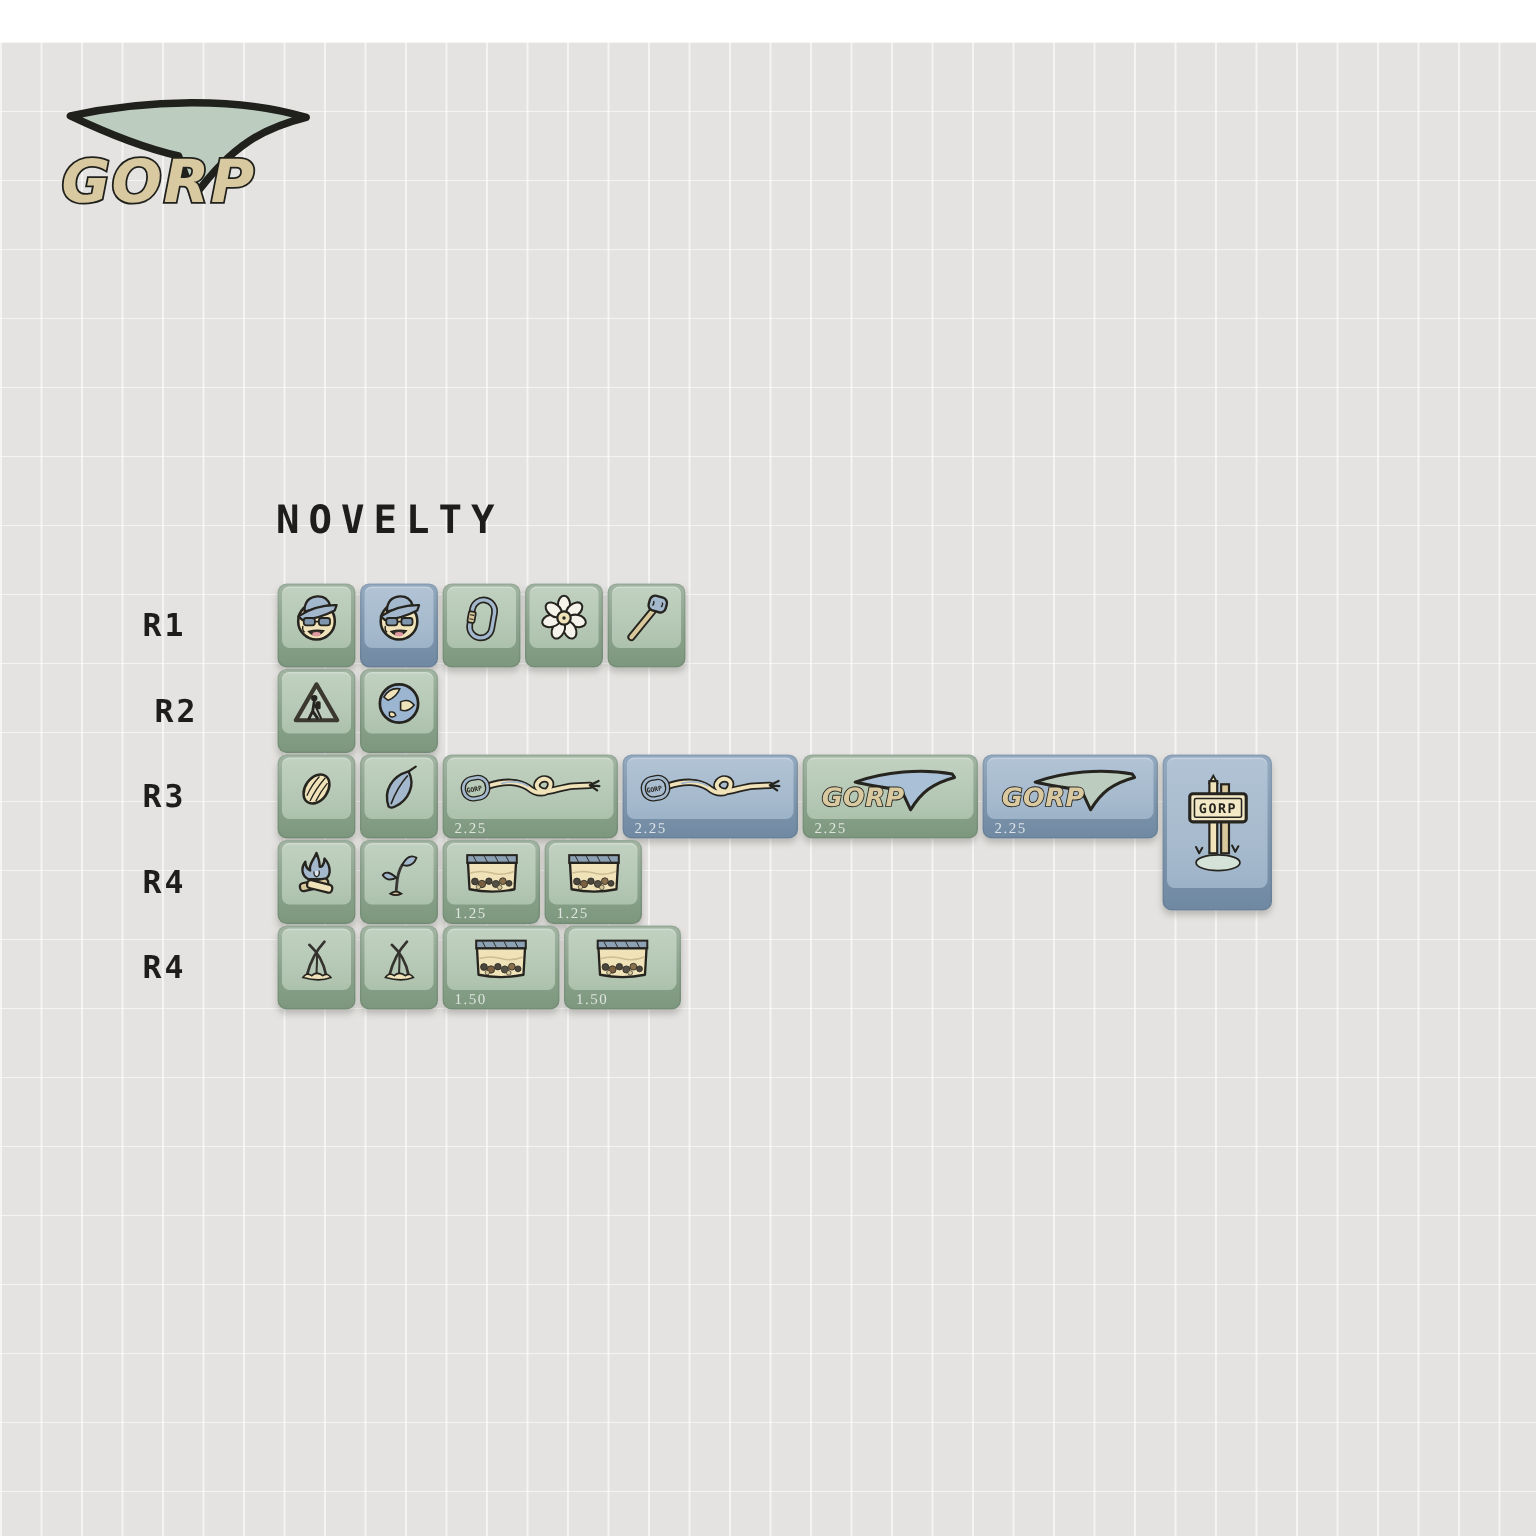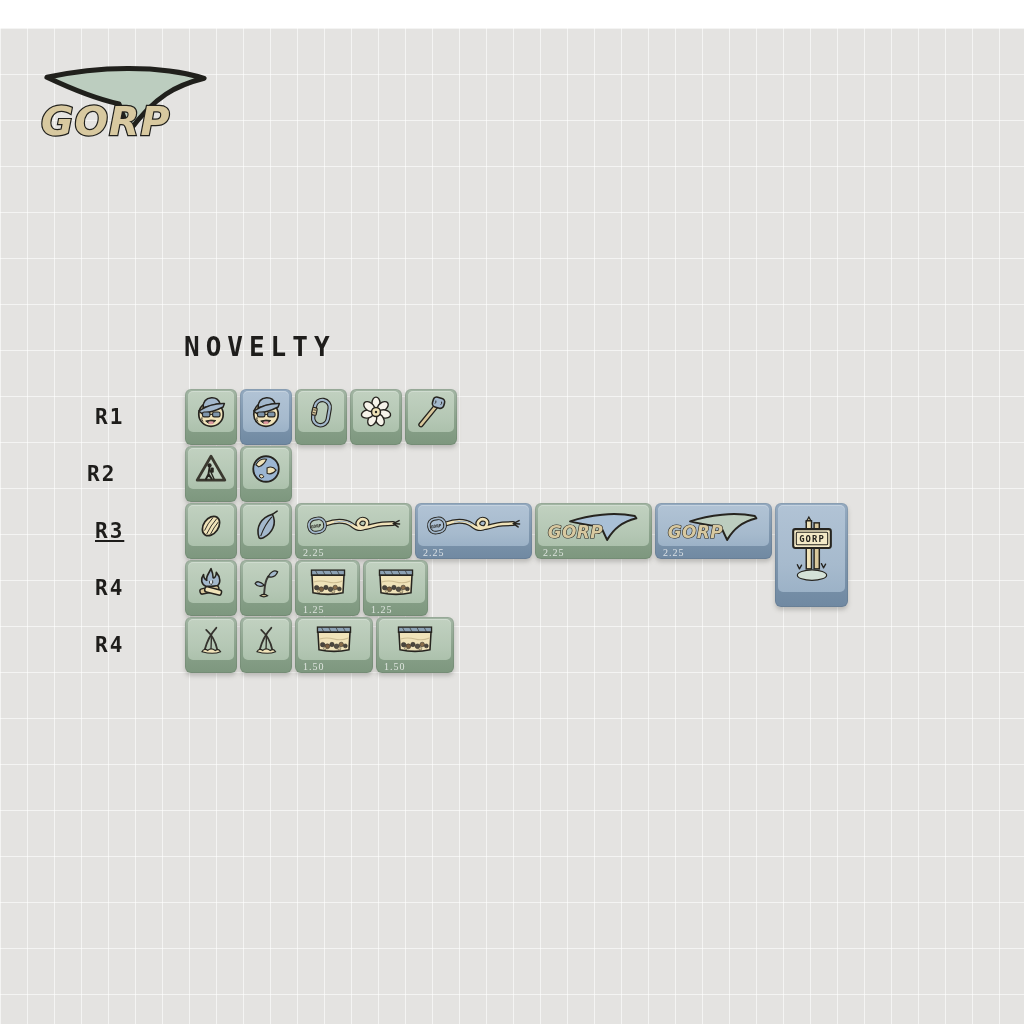--- a/index.html
+++ b/index.html
@@ -133,21 +133,21 @@
     <path d="M6.5 28 L22 9" stroke="#26241f" stroke-width="5" stroke-linecap="round"></path>
     <path d="M6.5 28 L22 9" stroke="#d9c89c" stroke-width="2.6" stroke-linecap="round"></path>
     <g transform="rotate(16 23 7.5)">
       <rect x="17.5" y="2.5" width="11" height="9.5" rx="3.4" fill="#a3b8cc" stroke="#26241f" stroke-width="1.5"></rect>
       <path d="M20 6 Q21 7.5 20 9 M25.5 5.5 Q26.5 7 25.5 8.5" fill="none" stroke="#26241f" stroke-width="0.8"></path>
     </g>
   </svg>
           </span>
         </div>
       </div>
-      <div class="row-label" style="left: 87px; top: 418px;">R2</div>
+      <div class="row-label" style="left: 103px; top: 418px;">R2</div>
       <div class="key green" style="left: 185px; top: 418px; width: 52px; height: 56px;">
         <div class="key-top">
           <span class="icon">
             <svg width="34" height="34" viewBox="0 0 32 32">
     <path d="M16 4 L29 26.5 L3 26.5 Z" fill="rgba(255,255,255,.12)" stroke="#3a382f" stroke-width="2.6" stroke-linejoin="round"></path>
     <circle cx="14.6" cy="12.6" r="2" fill="#26241f"></circle>
     <path d="M14.6 14.8 L13.6 20.8 M13.6 20.8 L11.2 25.6 M13.6 20.8 L16.6 25.2" stroke="#26241f" stroke-width="1.8" stroke-linecap="round" fill="none"></path>
     <path d="M14.8 16.4 L18.8 25.2" stroke="#26241f" stroke-width="1.3" stroke-linecap="round"></path>
     <rect x="15.6" y="14.6" width="3" height="5" rx="1" fill="#26241f"></rect>
   </svg>
@@ -159,21 +159,21 @@
           <span class="icon">
             <svg width="34" height="34" viewBox="0 0 32 32">
     <circle cx="16" cy="16" r="12" fill="#9cb6d2" stroke="#26241f" stroke-width="1.7"></circle>
     <path d="M6.5 12 Q10 5.8 16.5 6.8 Q14.5 12 9.2 14 Z" fill="#f0e3b9" stroke="#26241f" stroke-width="1"></path>
     <path d="M17 15 Q22 12.5 25.5 17 Q21.5 22 17 20 Z" fill="#f0e3b9" stroke="#26241f" stroke-width="1"></path>
     <path d="M10 21.5 Q13 20.5 14 23.5 Q11.5 25.5 10 23.5 Z" fill="#f0e3b9" stroke="#26241f" stroke-width="0.9"></path>
   </svg>
           </span>
         </div>
       </div>
-      <div class="row-label" style="left: 95px; top: 475px; text-decoration: underline;">R3</div>
+      <div class="row-label" style="left: 95px; top: 475px;">R3</div>
       <div class="key green" style="left: 185px; top: 475px; width: 52px; height: 56px;">
         <div class="key-top">
           <span class="icon">
             <svg width="34" height="34" viewBox="0 0 32 32">
     <g transform="rotate(35 16 16)">
       <ellipse cx="16" cy="16" rx="7" ry="10" fill="#f0e3b9" stroke="#26241f" stroke-width="1.6"></ellipse>
       <path d="M13 8.5 Q12 16 13.5 23 M16.5 7 Q15.5 16 17 24.5 M19.5 9 Q19 16 20 22.5" fill="none" stroke="#26241f" stroke-width="0.8"></path>
     </g>
   </svg>
           </span>

